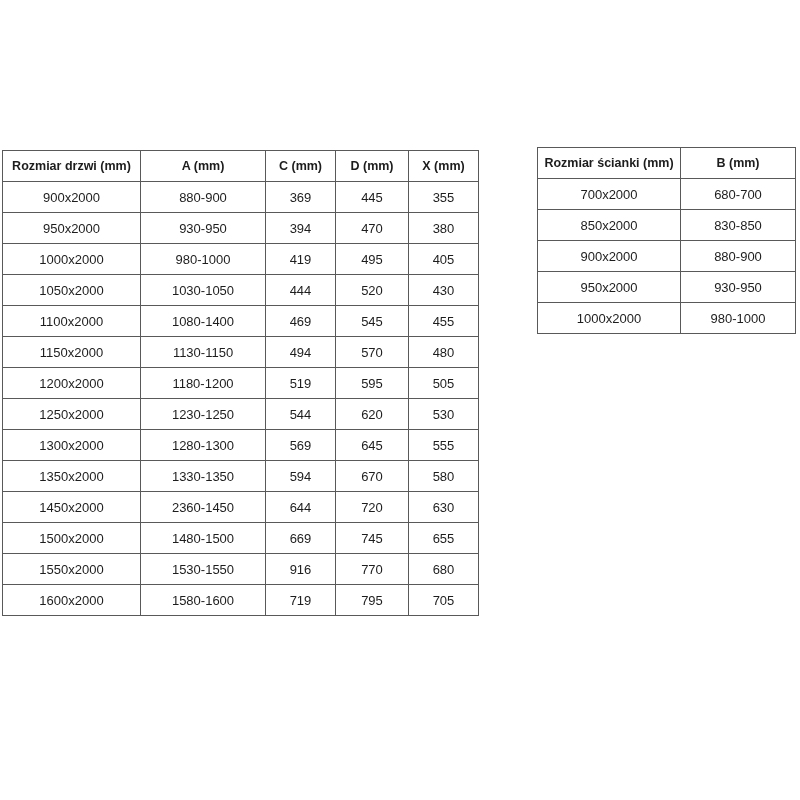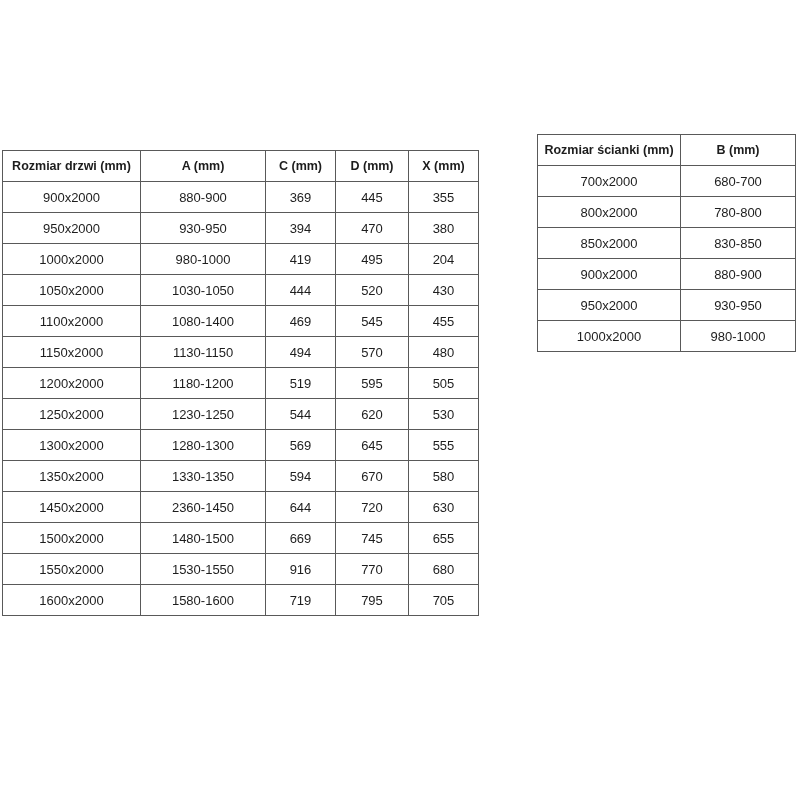--- a/index.html
+++ b/index.html
@@ -40,21 +40,21 @@
     top: 150px;
     width: 476px;
   }
   #door-table col:nth-child(1) { width: 138px; }
   #door-table col:nth-child(2) { width: 125px; }
   #door-table col:nth-child(3) { width: 70px; }
   #door-table col:nth-child(4) { width: 73px; }
   #door-table col:nth-child(5) { width: 70px; }
   #wall-table {
     left: 537px;
-    top: 134px;
+    top: 147px;
     width: 258px;
   }
   #wall-table col:nth-child(1) { width: 143px; }
   #wall-table col:nth-child(2) { width: 115px; }
 </style>
 </head>
 <body>
 
 <table id="door-table" class="size-table">
   <colgroup>
@@ -86,21 +86,21 @@
         <td>930-950</td>
         <td>394</td>
         <td>470</td>
         <td>380</td>
       </tr>
       <tr>
         <td>1000x2000</td>
         <td>980-1000</td>
         <td>419</td>
         <td>495</td>
-        <td>204</td>
+        <td>405</td>
       </tr>
       <tr>
         <td>1050x2000</td>
         <td>1030-1050</td>
         <td>444</td>
         <td>520</td>
         <td>430</td>
       </tr>
       <tr>
         <td>1100x2000</td>
@@ -185,24 +185,20 @@
         <th>Rozmiar ścianki (mm)</th>
         <th>B (mm)</th>
       </tr>
   </thead>
   <tbody>
       <tr>
         <td>700x2000</td>
         <td>680-700</td>
       </tr>
       <tr>
-        <td>800x2000</td>
-        <td>780-800</td>
-      </tr>
-      <tr>
         <td>850x2000</td>
         <td>830-850</td>
       </tr>
       <tr>
         <td>900x2000</td>
         <td>880-900</td>
       </tr>
       <tr>
         <td>950x2000</td>
         <td>930-950</td>

